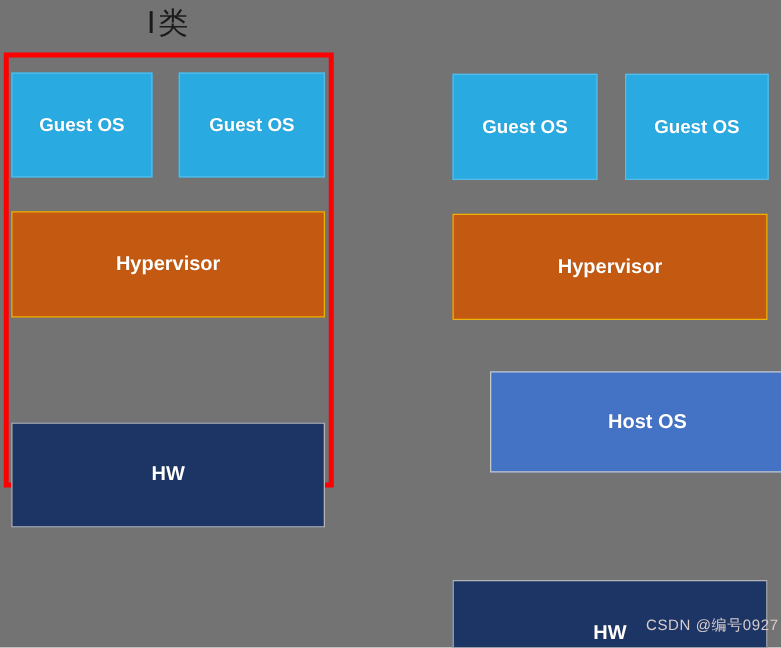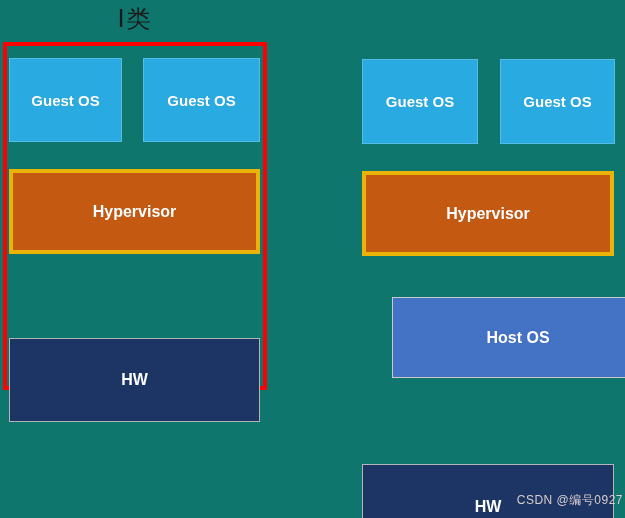--- a/index.html
+++ b/index.html
@@ -1,37 +1,37 @@
 <!DOCTYPE html>
 <html><head>
 <meta charset="utf-8">
 <style>
   html,body{margin:0;padding:0;background:#ffffff;}
   .canvas{
-    position:relative;width:625px;height:518px;background:#0f766e;overflow:hidden;
+    position:relative;width:625px;height:518px;background:#737373;overflow:hidden;
     font-family:"Liberation Sans","DejaVu Sans",sans-serif;
   }
   .col-title{
     position:absolute;top:3px;height:32px;line-height:32px;
     text-align:center;font-size:24px;color:#1a1a1a;letter-spacing:2px;
     font-weight:400;
   }
   .title-1{left:55px;width:160px;}
   .title-2{left:410px;width:160px;}
   .red-frame{
     position:absolute;left:3px;top:42px;width:264px;height:348px;
     border:4px solid #fe0000;box-sizing:border-box;background:transparent;
   }
   .box{
     position:absolute;display:flex;align-items:center;justify-content:center;
     color:#ffffff;font-weight:bold;font-size:15px;box-sizing:border-box;
     text-shadow:0 0 1px rgba(0,0,0,0.15);
   }
   .guest{background:#29abe2;border:1px solid #55bce8;}
-  .hyper{background:#c45911;border:4px solid #eab308;font-size:16px;}
+  .hyper{background:#c45911;border:1px solid #eab308;font-size:16px;}
   .hw{background:#1c3564;border:1px solid #b5b5b5;font-size:16px;margin-top:44px;}
   .hostos{background:#4472c4;border:1px solid #c9c9c9;font-size:16px;}
 
   
   .t1-guest1{left:9px;top:58px;width:113px;height:84px;}
   .t1-guest2{left:143px;top:58px;width:117px;height:84px;}
   .t1-hyper{left:9px;top:169px;width:251px;height:85px;}
   .t1-hw{left:9px;top:294px;width:251px;height:84px;}
 
   

